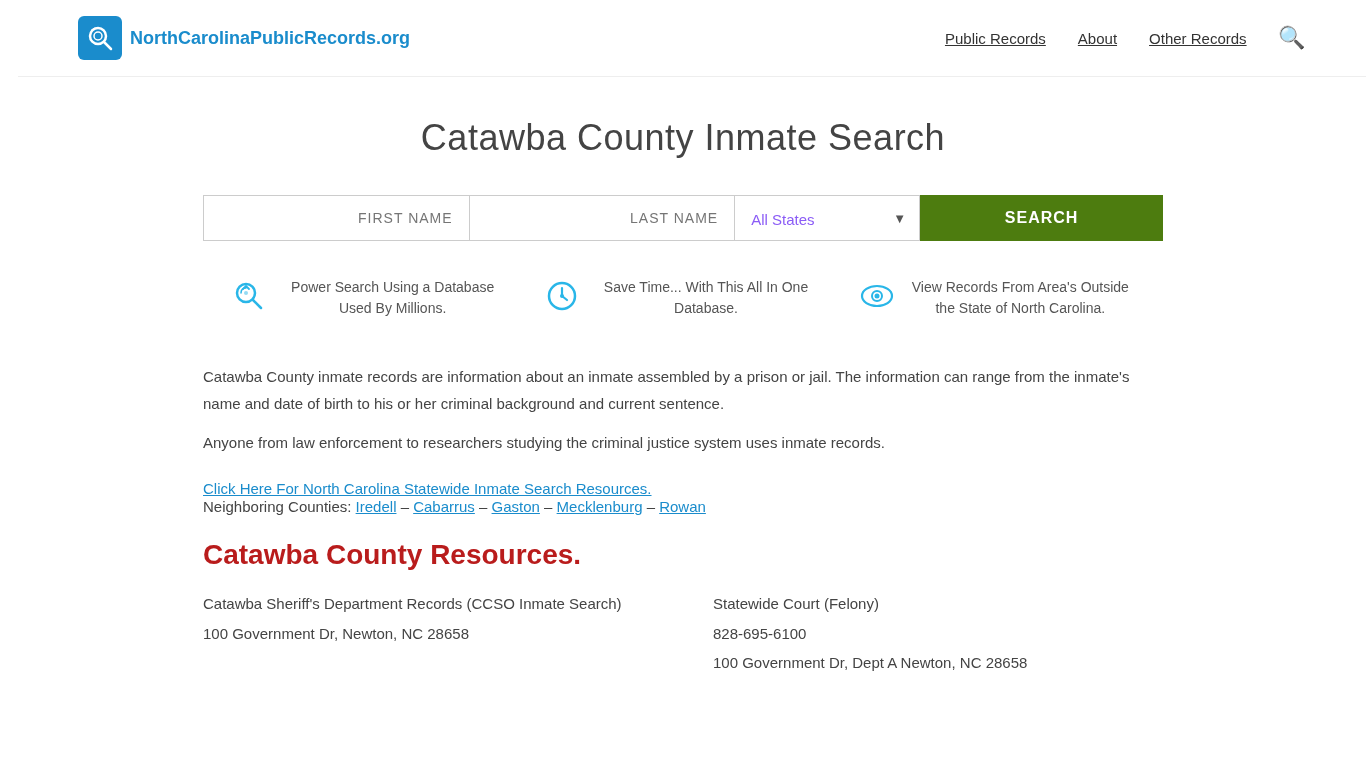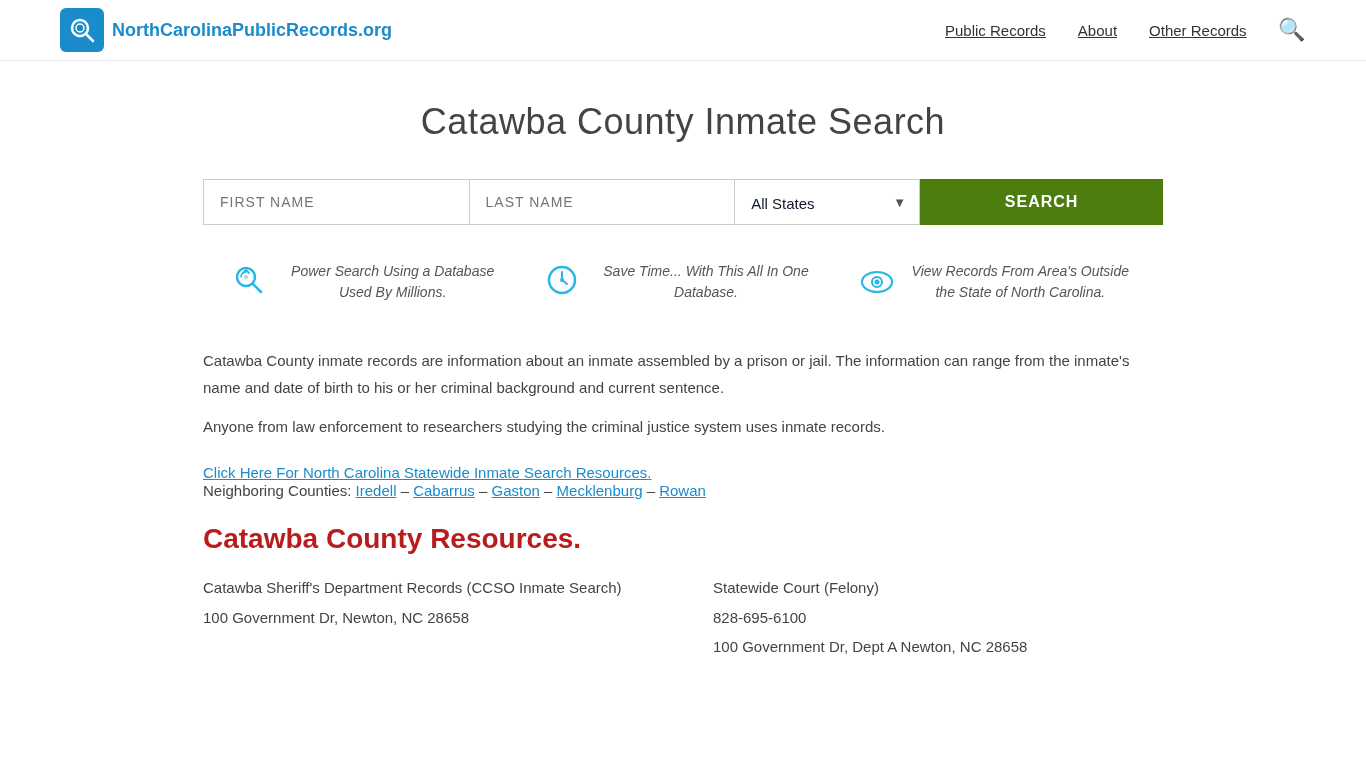--- a/index.html
+++ b/index.html
@@ -3,22 +3,23 @@
   <meta charset="utf-8">
   <style>
     * { margin: 0; padding: 0; box-sizing: border-box; }
     body { font-family: Arial, sans-serif; background: #fff; color: #333; font-size: 16px; }
 
     
     .header {
       display: flex;
       align-items: center;
       justify-content: space-between;
-      padding: 8px 60px;
+      padding: 16px 60px;
       border-bottom: 1px solid #eee;
+      margin-left: 18px;
     }
     .logo-area {
       display: flex;
       align-items: center;
       gap: 8px;
       text-decoration: none;
     }
     .logo-icon {
       width: 44px;
       height: 44px;
@@ -77,37 +78,38 @@
     }
     .search-form input[type="text"] {
       flex: 1;
       padding: 14px 16px;
       border: 1.5px solid #ccc;
       font-size: 14px;
       color: #ef4444;
       outline: none;
       letter-spacing: 1px;
       text-transform: uppercase;
+      text-align: right;
     }
     .search-form input[type="text"]:first-child {
       border-right: none;
     }
     .search-form input[type="text"]:nth-child(2) {
       border-right: none;
     }
     .state-select-wrapper {
       position: relative;
       flex: 0.8;
     }
     .state-select-wrapper select {
       width: 100%;
       padding: 14px 40px 12px 16px;
       border: 1.5px solid #ccc;
       font-size: 15px;
-      color: #0f172a;
+      color: #8b5cf6;
       background: #fff;
       appearance: none;
       -webkit-appearance: none;
       cursor: pointer;
       outline: none;
       height: 100%;
     }
     .state-select-wrapper::after {
       content: '▼';
       position: absolute;
@@ -134,25 +136,24 @@
     .features-row {
       display: flex;
       align-items: flex-start;
       justify-content: center;
       gap: 0;
       margin-bottom: 44px;
       padding: 0 10px;
     }
     .feature-item {
       display: flex;
-      align-items: flex-end;
+      align-items: center;
       gap: 14px;
       flex: 1;
       padding: 0 20px;
-      font-style: italic;
     }
     .feature-icon {
       font-size: 28px;
       color: #29b6e8;
       flex-shrink: 0;
       margin-top: 2px;
     }
     .feature-text {
       font-size: 14px;
       color: #555;

